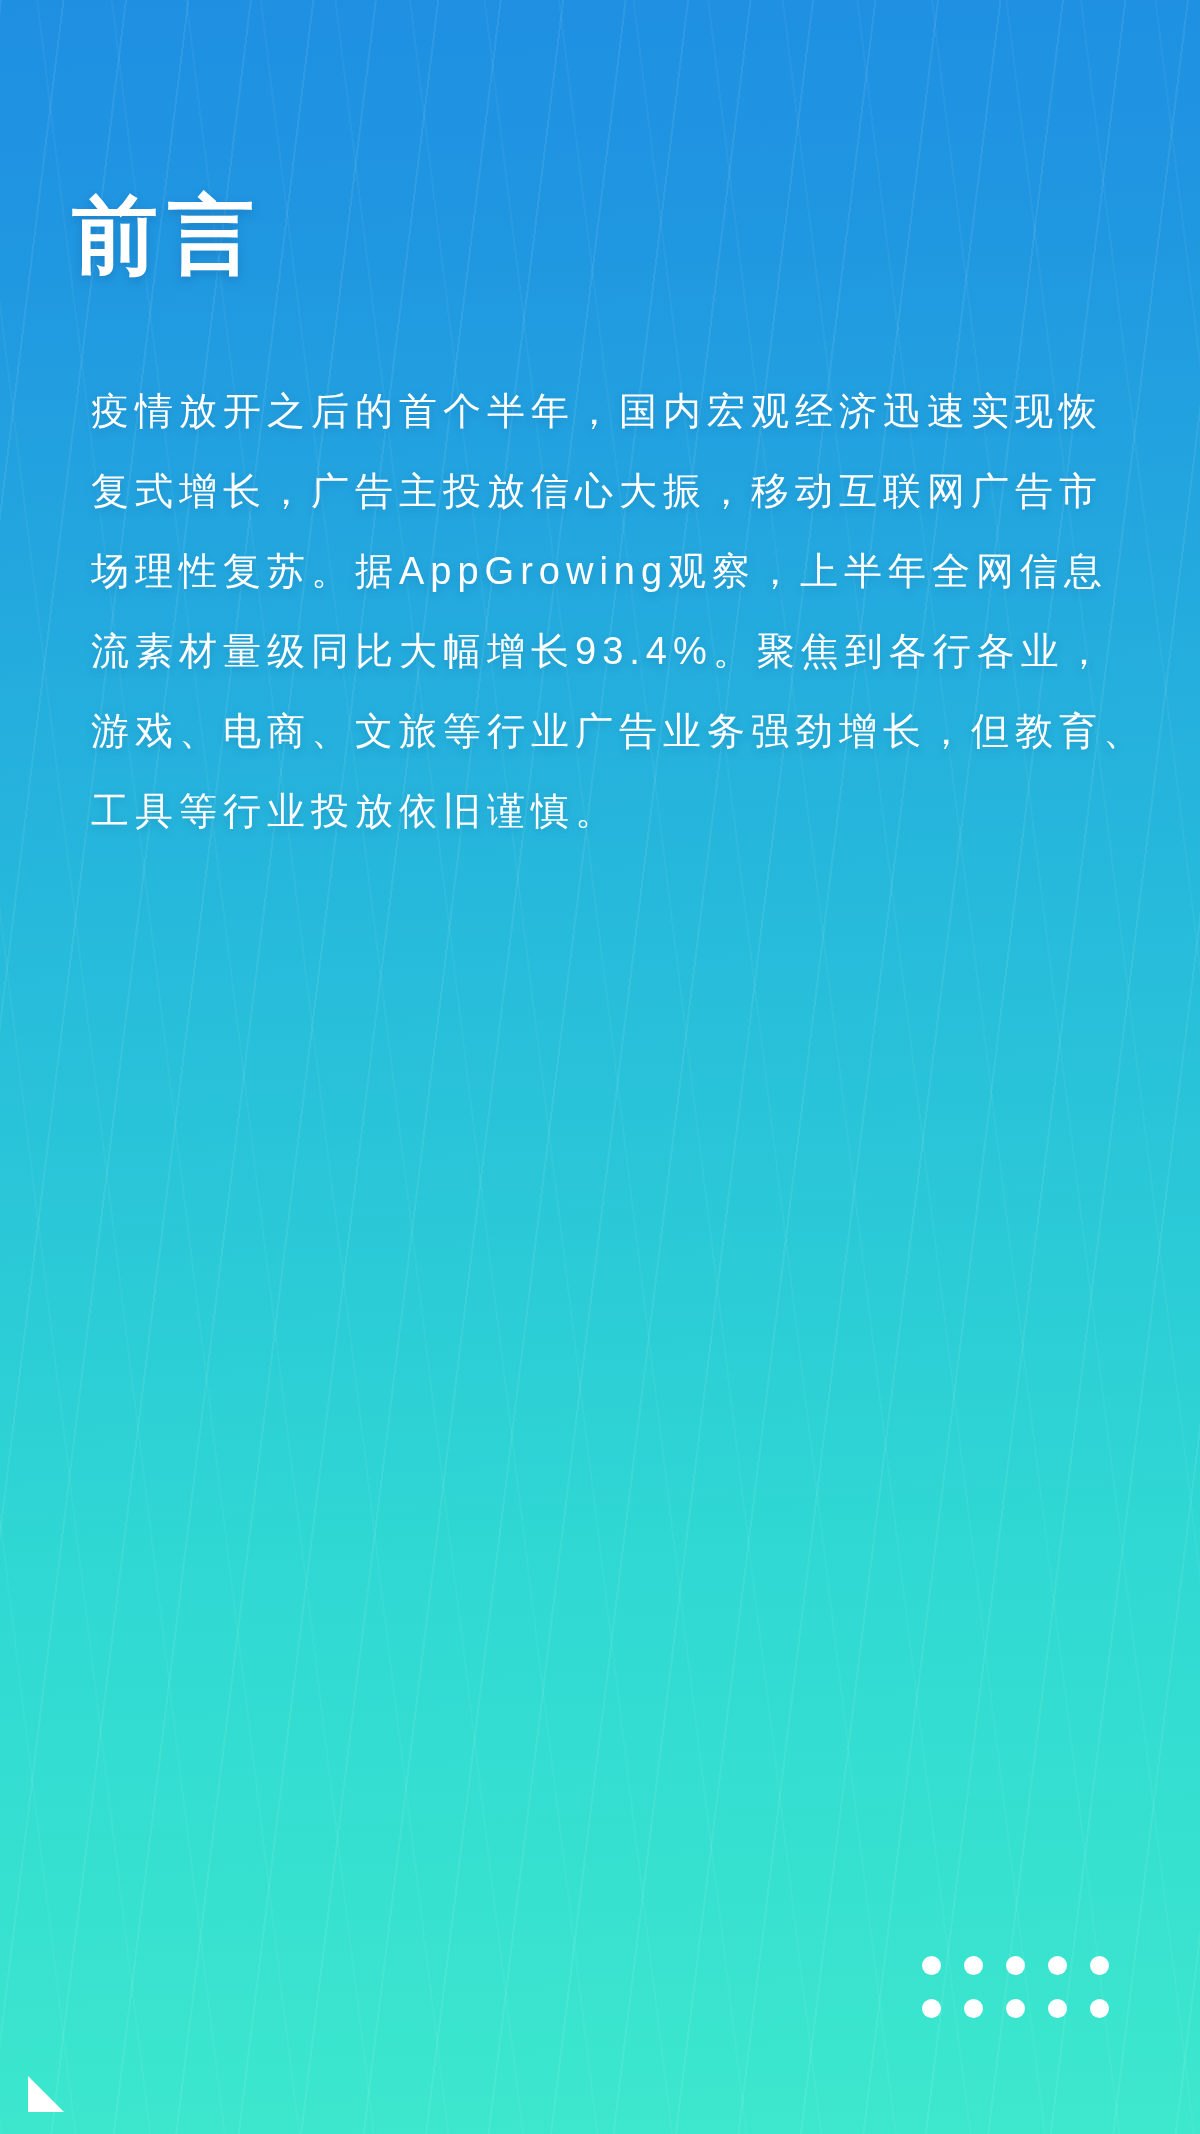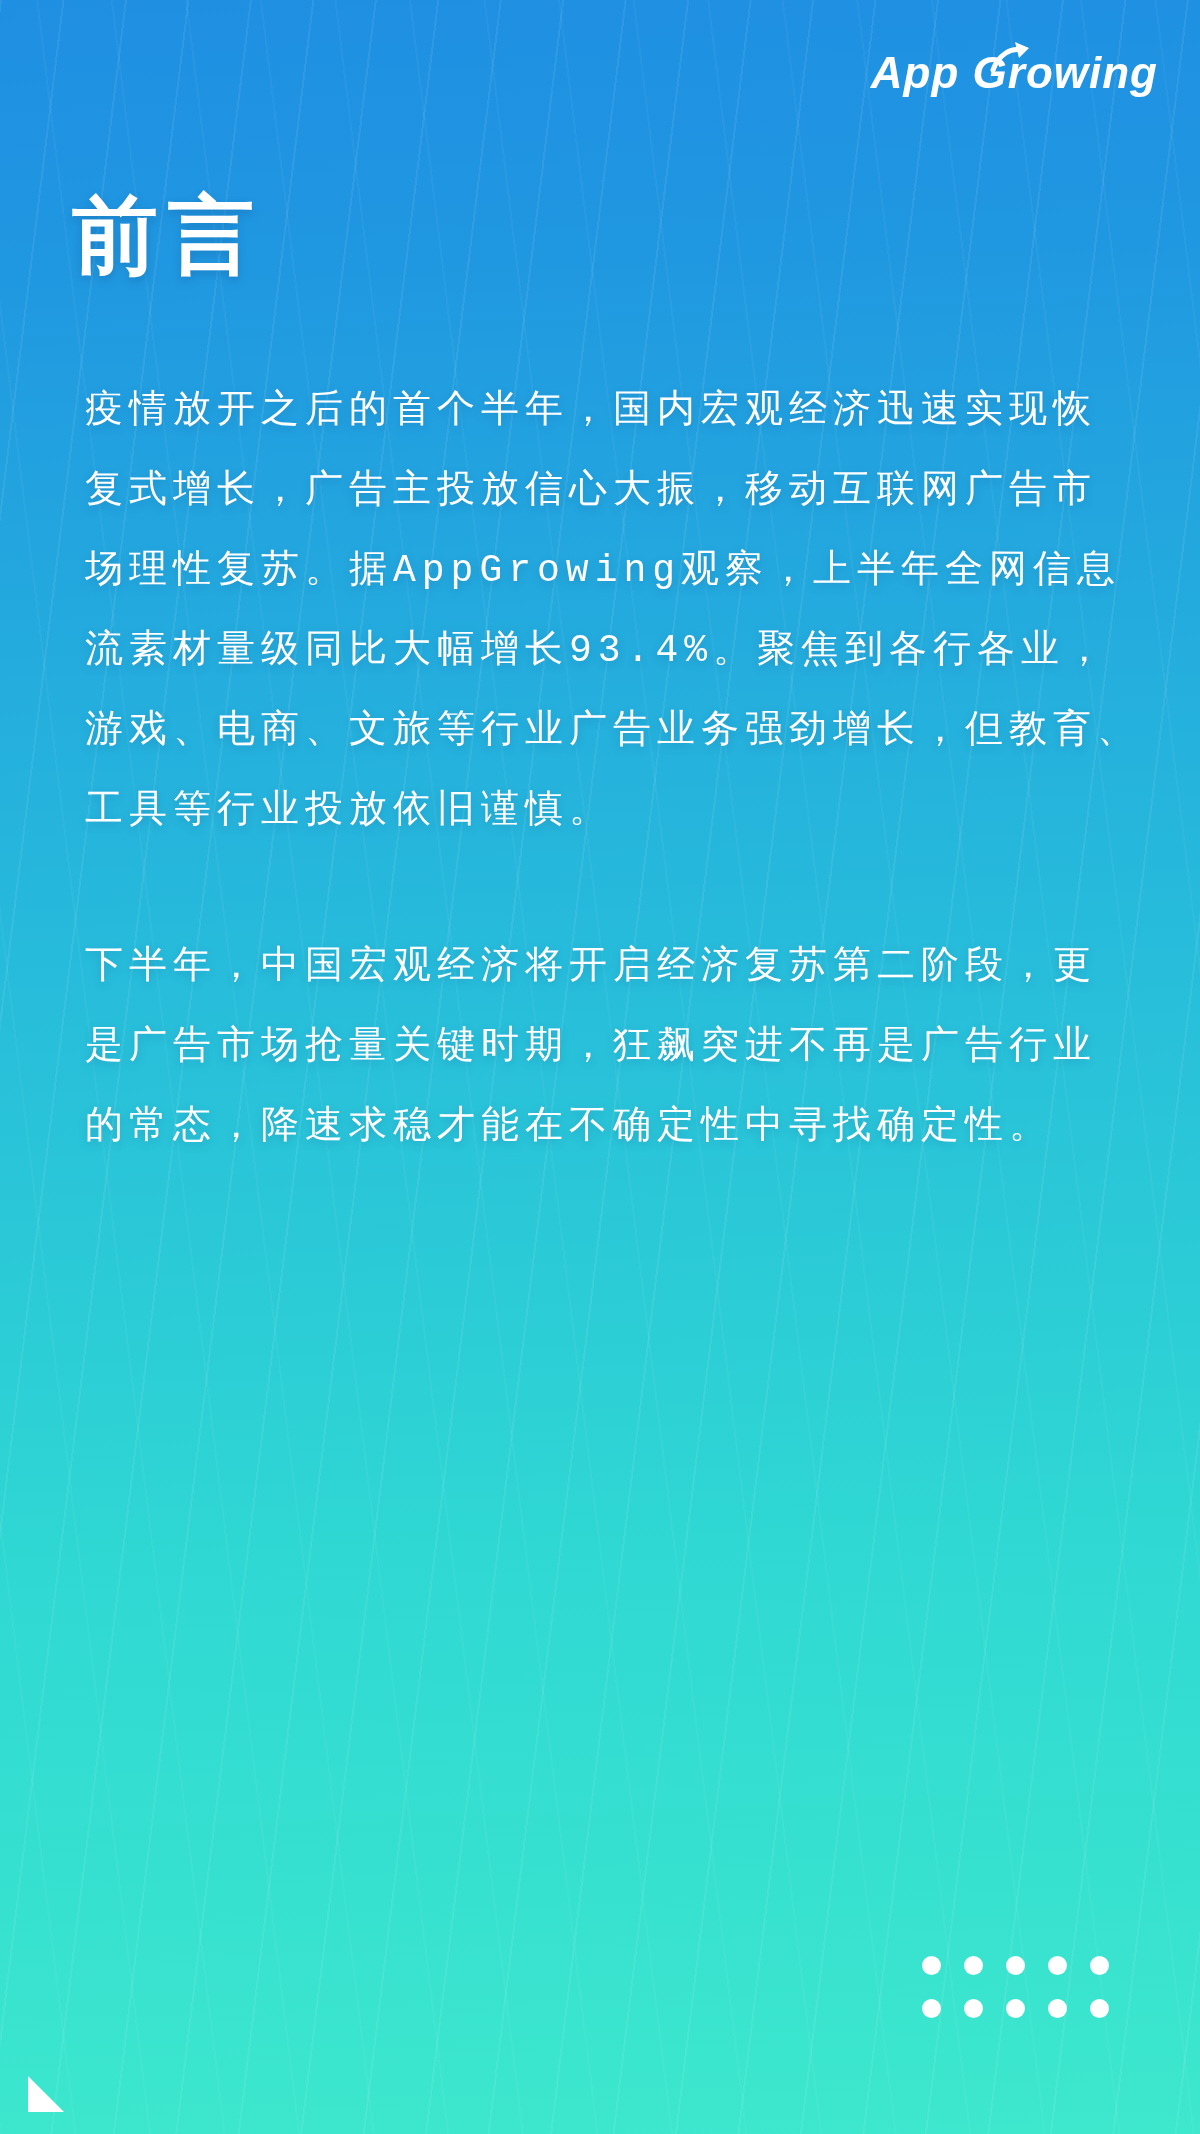--- a/index.html
+++ b/index.html
@@ -47,24 +47,23 @@
     left:72px;
     top:178px;
     margin:0;
     font-size:86px;
     font-weight:800;
     letter-spacing:10px;
     text-shadow:0 4px 10px rgba(15,80,140,.30);
   }
   .content{
     position:absolute;
-    left:85px;
+    left:91px;
     top:371px;
     width:1068px;
-    font-family:Liberation Mono, monospace;
   }
   .content p{
     margin:0 0 76px 0;
     font-size:38px;
     line-height:80px;
     letter-spacing:6px;
     white-space:pre-line;
     text-shadow:0 3px 9px rgba(15,80,140,.25);
   }
   .dots{
@@ -89,42 +88,30 @@
     width:0;height:0;
     border-bottom:36px solid #ffffff;
     border-right:36px solid transparent;
   }
 </style>
 </head>
 <body>
 
 <div class="page">
 
-  <div class="logo">
-    <span class="arrow-icon">
-      <svg width="42" height="34" viewBox="0 0 42 34" fill="none">
-        <path d="M4 30 C 10 14, 22 8, 32 10" stroke="#ffffff" stroke-width="5" fill="none" stroke-linecap="round"></path>
-        <path d="M26 2 L 40 8 L 30 18 Z" fill="#ffffff"></path>
-      </svg>
-    </span>
-    <span>App Growing</span>
-  </div>
 
   <h1 class="page-title">前言</h1>
 
   <div class="content">
     <p>疫情放开之后的首个半年，国内宏观经济迅速实现恢
 复式增长，广告主投放信心大振，移动互联网广告市
 场理性复苏。据AppGrowing观察，上半年全网信息
 流素材量级同比大幅增长93.4%。聚焦到各行各业，
 游戏、电商、文旅等行业广告业务强劲增长，但教育、
 工具等行业投放依旧谨慎。</p>
-    <p>下半年，中国宏观经济将开启经济复苏第二阶段，更
-是广告市场抢量关键时期，狂飙突进不再是广告行业
-的常态，降速求稳才能在不确定性中寻找确定性。</p>
   </div>
 
   <div class="dots">
     <span class="dot"></span>
     <span class="dot"></span>
     <span class="dot"></span>
     <span class="dot"></span>
     <span class="dot"></span>
     <span class="dot"></span>
     <span class="dot"></span>

